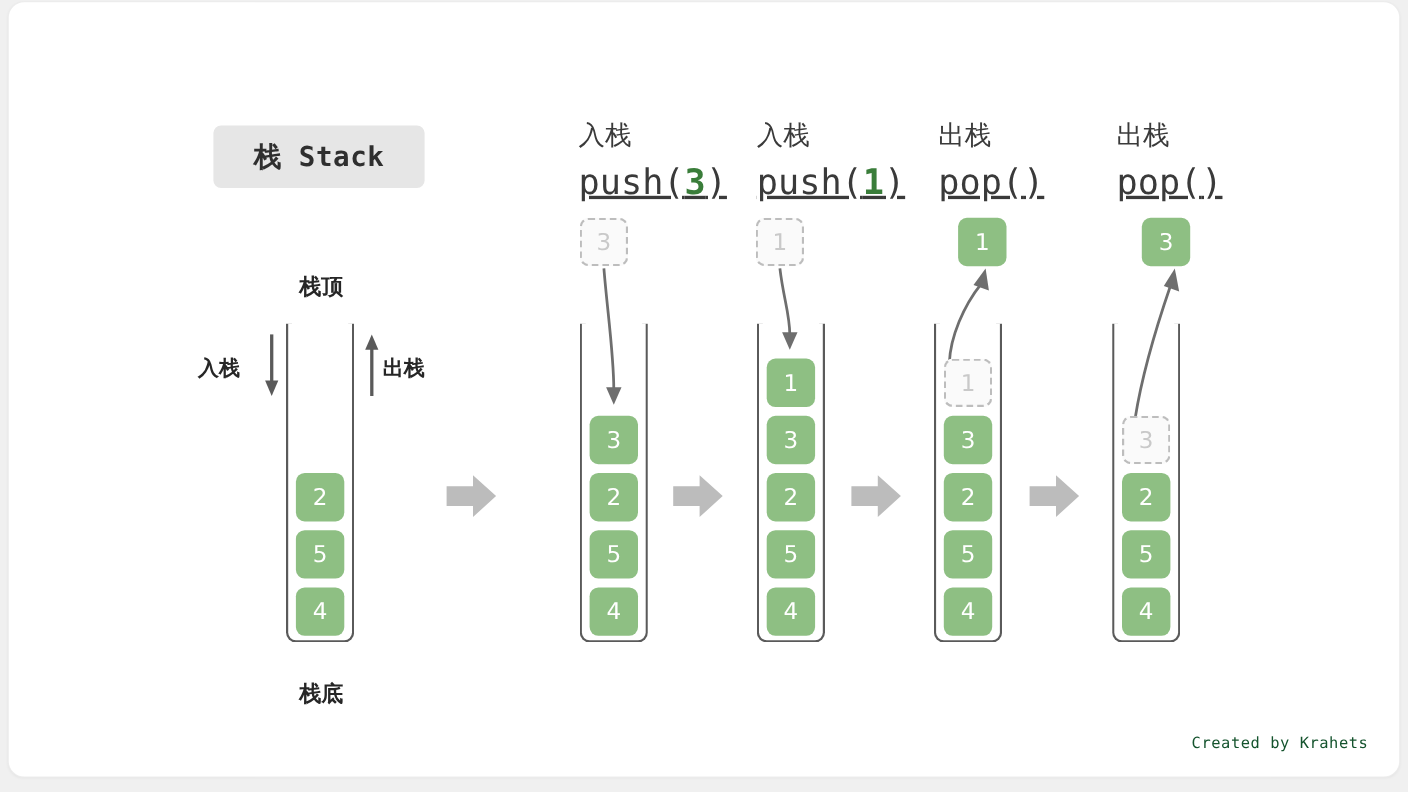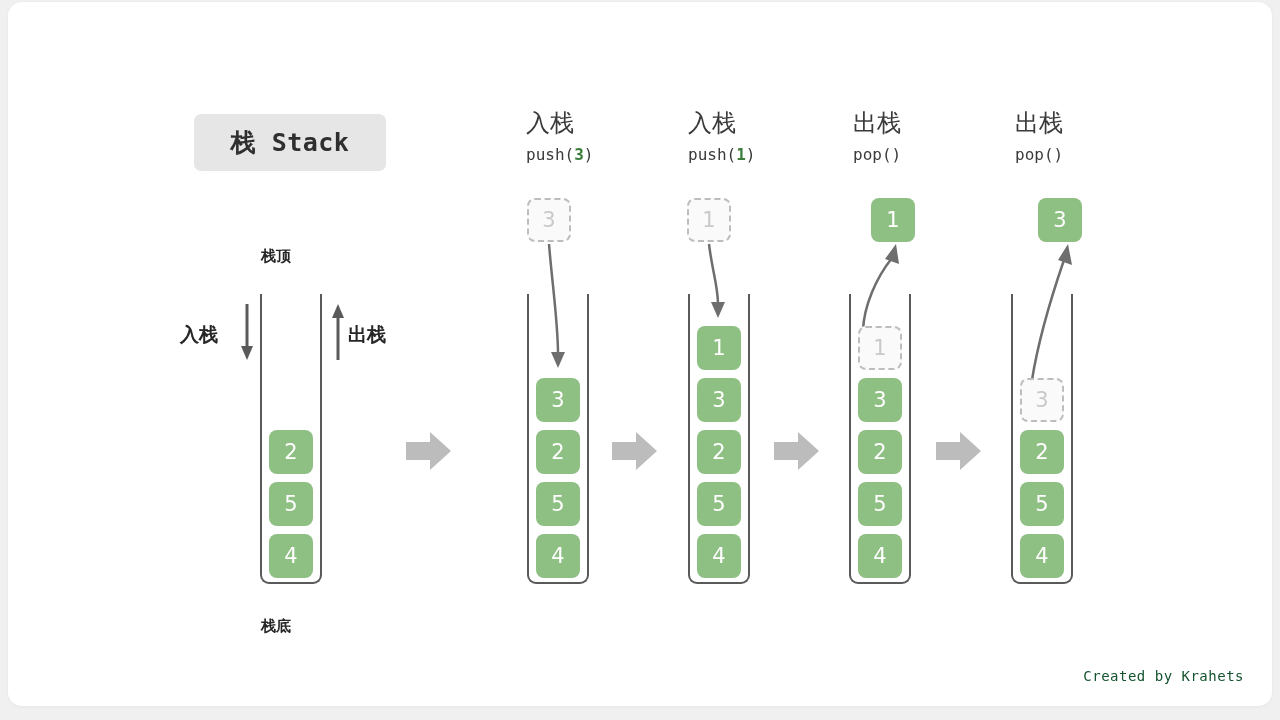--- a/index.html
+++ b/index.html
@@ -50,24 +50,25 @@
     line-height: 1.33;
     color: #3a3a3a;
   }
   .col-header .op-cn {
     font-size: 24px;
     font-family: "DejaVu Sans", "Liberation Sans", sans-serif;
     display: block;
     margin-bottom: 4px;
   }
   .col-header .op-code {
-    font-size: 16px;
+    font-size: 32px;
     font-family: "DejaVu Sans Mono", "Liberation Mono", monospace;
     display: block;
     white-space: pre;
+    text-decoration: underline;
   }
   .arg-green { color: #3a7d3a; font-weight: bold; }
 
   
   .stack-box {
     width: 62px;
     height: 290px;
     border-left: 2px solid #5a5a5a;
     border-right: 2px solid #5a5a5a;
     border-bottom: 2px solid #5a5a5a;
@@ -101,24 +102,25 @@
 
   
   .side-label {
     font-size: 19px;
     font-weight: bold;
     color: #262626;
     font-family: "DejaVu Sans", "Liberation Sans", sans-serif;
     white-space: nowrap;
   }
   .cap-label {
-    font-size: 15px;
+    font-size: 20px;
     font-weight: bold;
     color: #262626;
     font-family: Liberation Mono, monospace;
+    text-align: center;
     white-space: nowrap;
   }
 
   
   #footer {
     right: 28px;
     bottom: 22px;
     font-family: "DejaVu Sans Mono", "Liberation Mono", monospace;
     font-size: 14px;
     color: #14532d;

